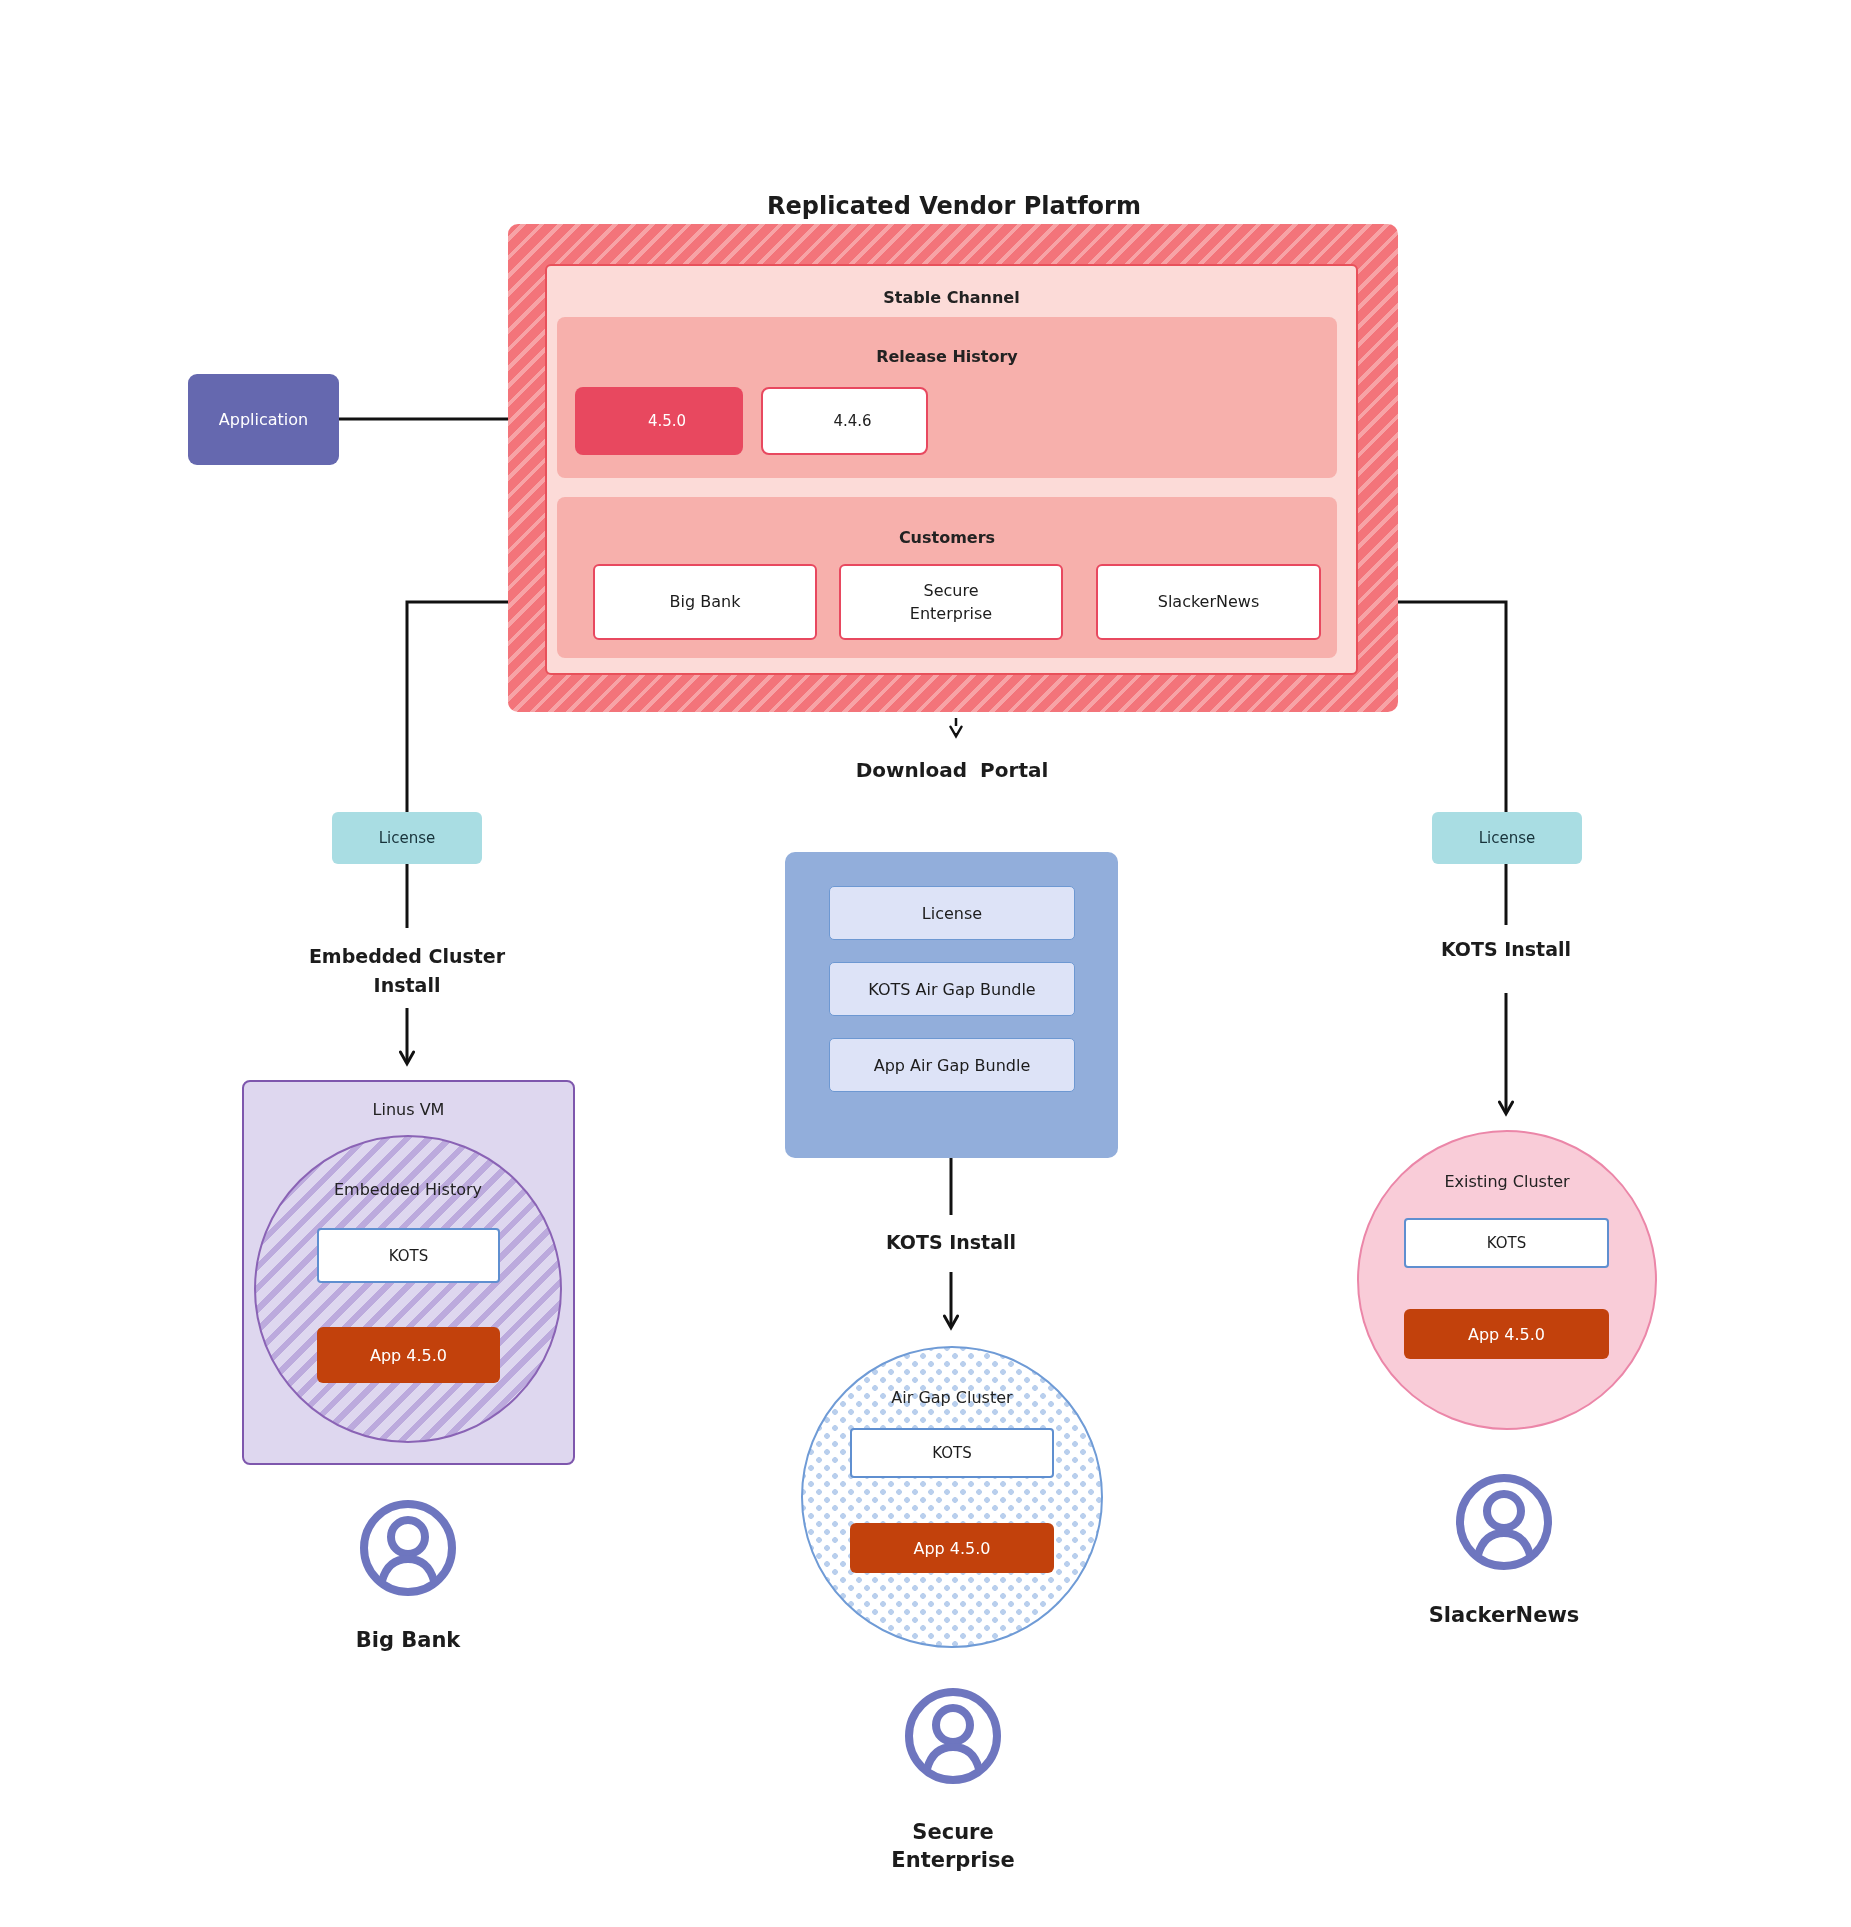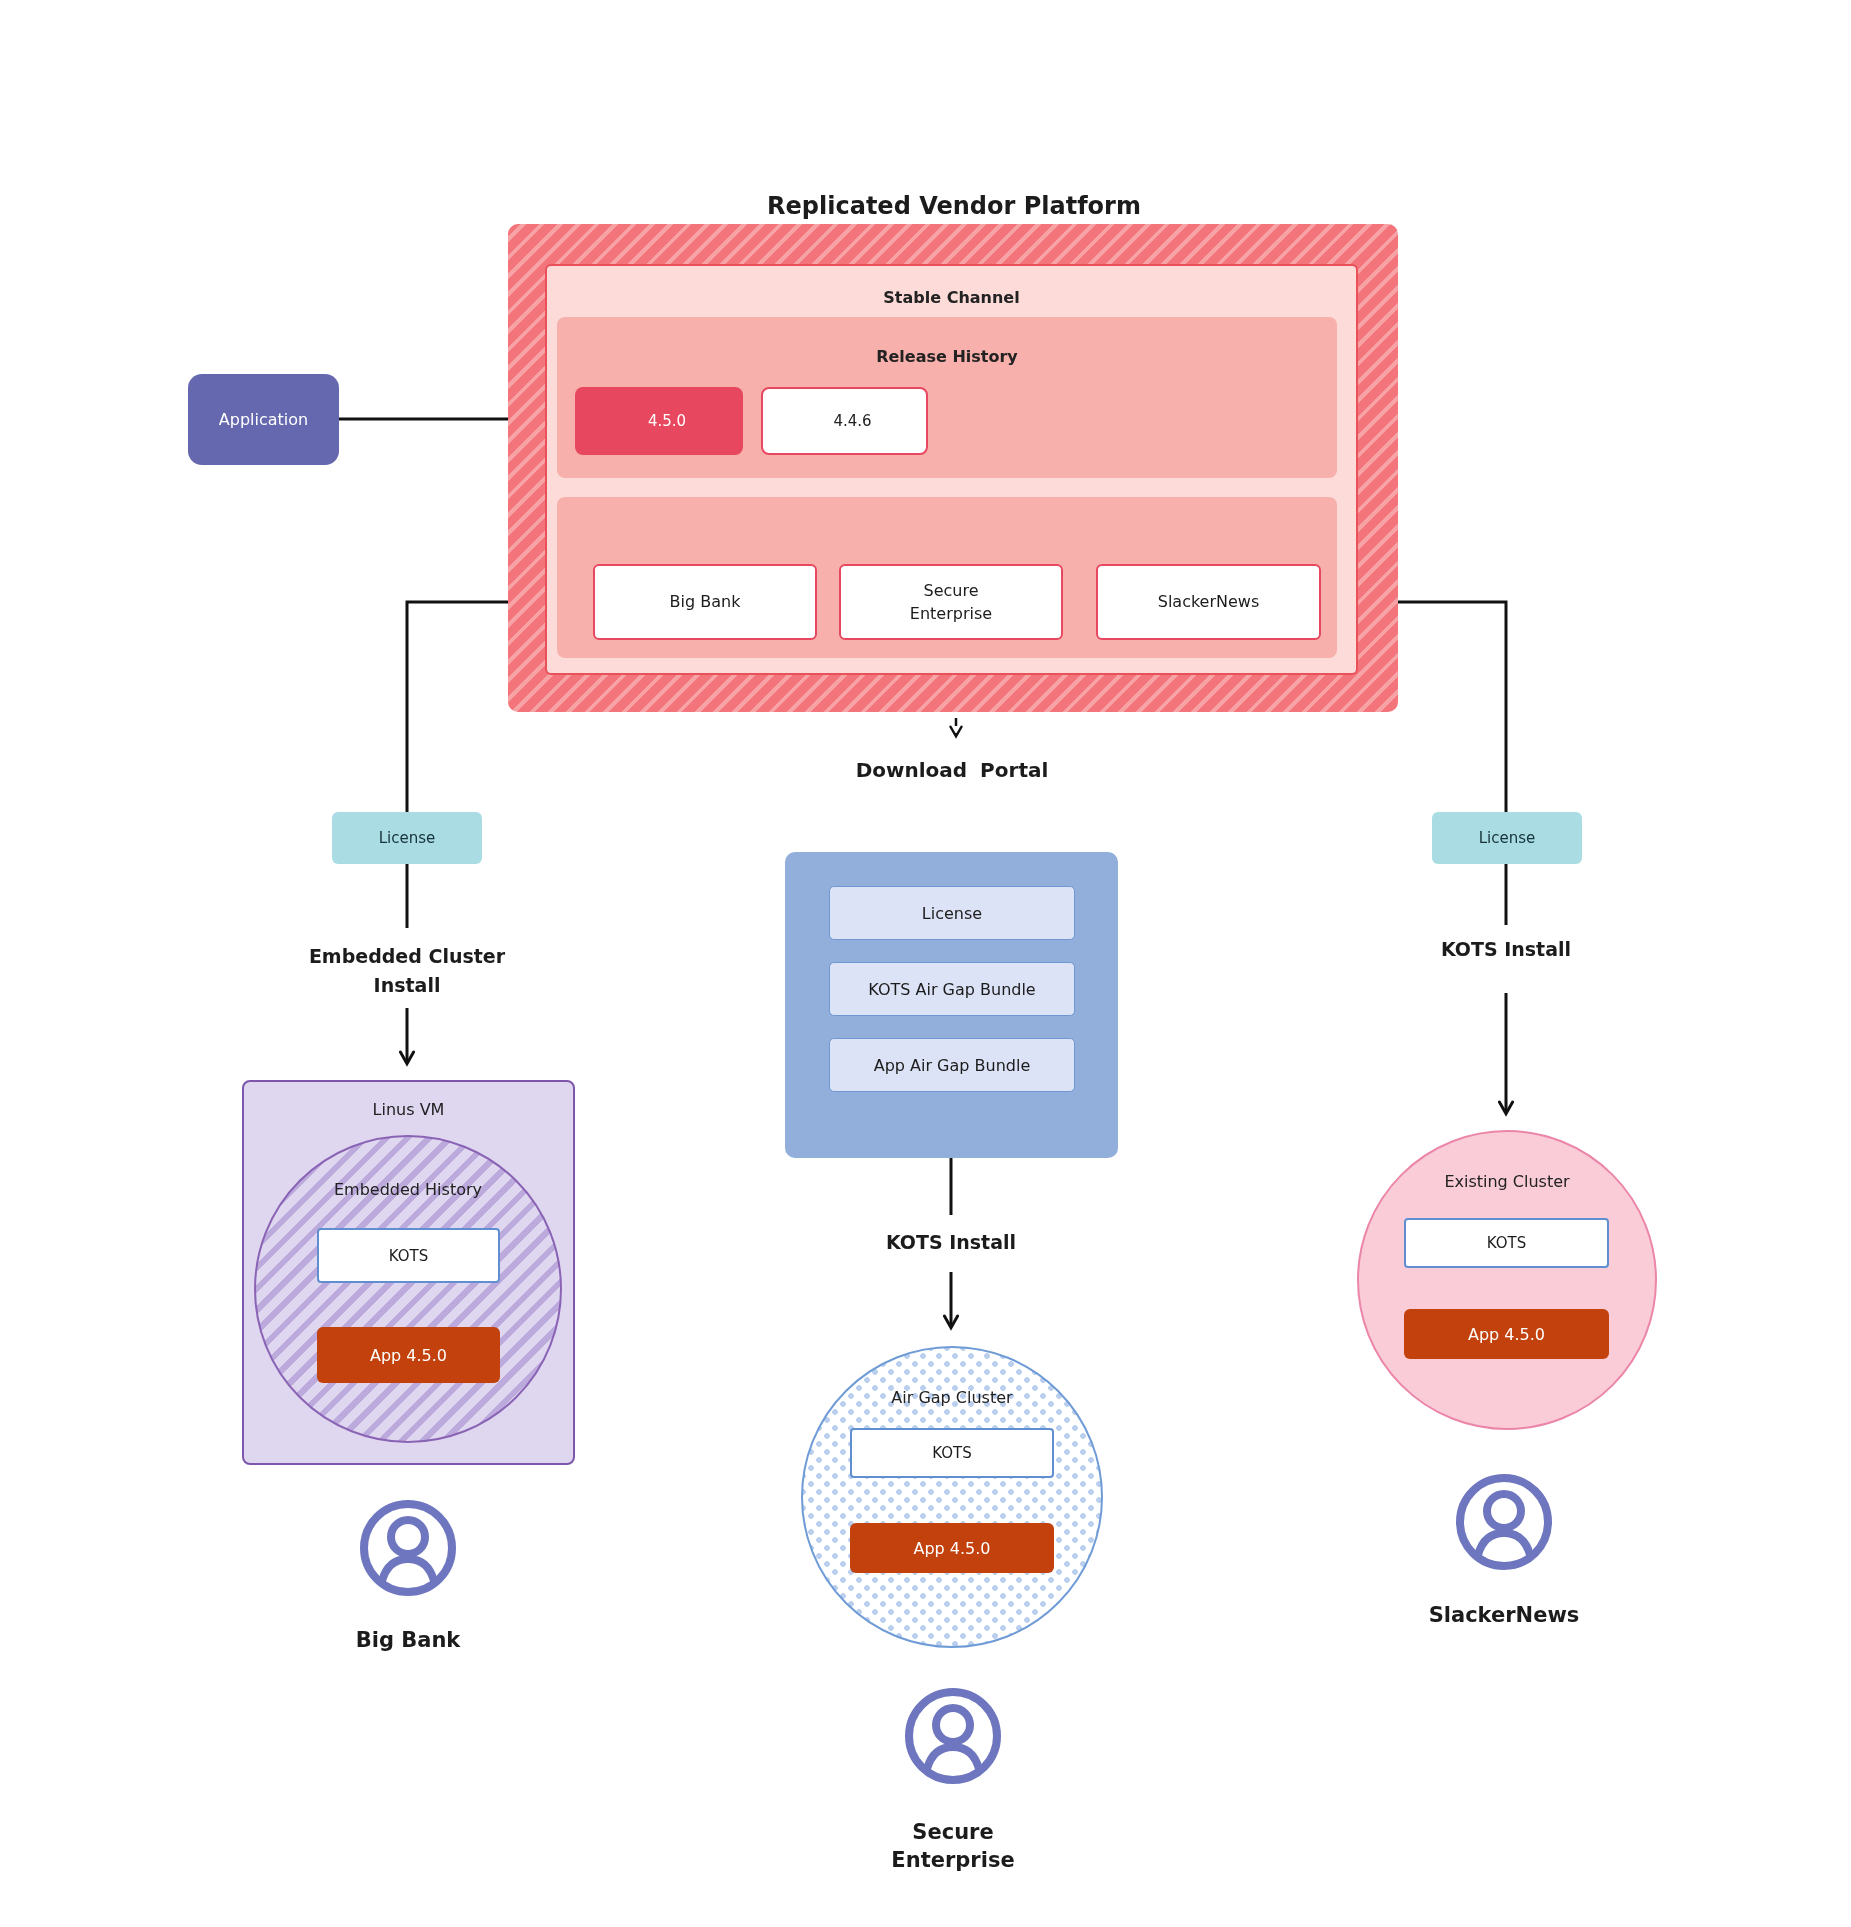--- a/index.html
+++ b/index.html
@@ -26,21 +26,21 @@
   .cu-section { left:557px; top:497px; width:780px; height:161px; }
 
   .rel-box { top:387px; height:68px; border-radius:8px; font-size:15px;padding-left:16px; }
   .rel-cur { left:575px; width:168px; background:#e8485f; color:#fff; }
   .rel-old { left:761px; width:167px; background:#fff; border:2px solid #e8485f; color:#222; }
 
   .cust-box { top:564px; height:76px; background:#fff; border:2px solid #e8485f; border-radius:6px; font-size:16px; }
   .cust-box .wrap { width:110px; line-height:1.45; }
 
   .app-box { left:188px; top:374px; width:151px; height:91px; background:#6568af; color:#fff;
-             border-radius:14px; font-size:16px; }
+             border-radius:9px; font-size:16px; }
 
   .license { width:150px; height:52px; background:#a9dde3; border-radius:6px; font-size:15px; color:#17323a; top:812px; }
 
   .install-lbl { font-size:19px; font-weight:600; line-height:1.5; }
 
   .portal-title { font-size:20px; font-weight:600; word-spacing:6px; }
   .portal-box { left:785px; top:852px; width:333px; height:306px; background:#92aedb; border-radius:10px; }
   .portal-item { left:829px; width:246px; height:54px; background:#dde3f7; border:1.5px solid #6d98d2;
                  border-radius:5px; font-size:16px; }
 
@@ -112,20 +112,21 @@
   <div class="abs pink-section rh-section"></div>
   <div class="abs ctr sec-label" style="left:557px; top:347px; width:780px;">Release History</div>
   <div class="abs ctr rel-box rel-cur">
     <span>4.5.0</span>
   </div>
   <div class="abs ctr rel-box rel-old">
     <span>4.4.6</span>
   </div>
 
   <div class="abs pink-section cu-section"></div>
+  <div class="abs ctr sec-label" style="left:557px; top:528px; width:780px;">Customers</div>
   <div class="abs ctr cust-box" style="left:593px; width:224px;">
     <span class="wrap">Big Bank</span>
   </div>
   <div class="abs ctr cust-box" style="left:839px; width:224px;">
     <span class="wrap">Secure Enterprise</span>
   </div>
   <div class="abs ctr cust-box" style="left:1096px; width:225px;">
     <span class="wrap">SlackerNews</span>
   </div>
 

